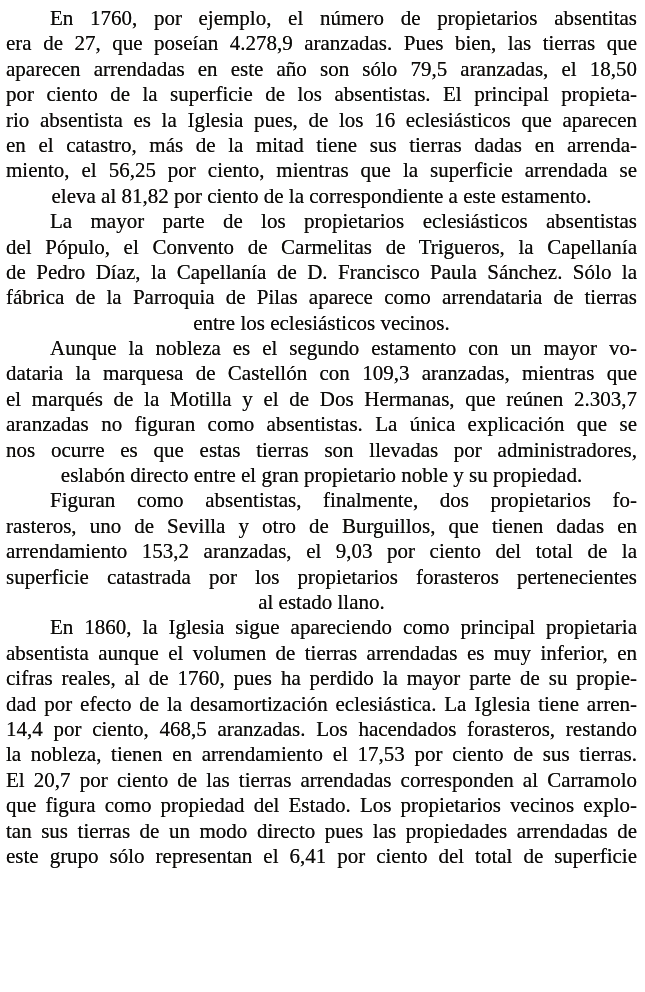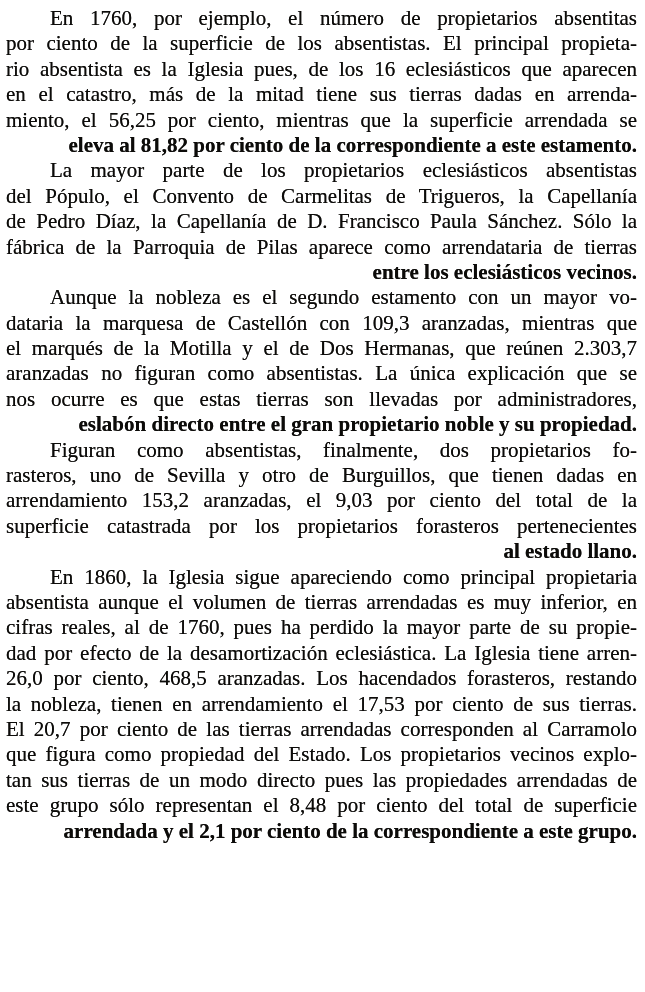--- a/index.html
+++ b/index.html
@@ -32,32 +32,33 @@
     text-align: justify;
     text-align-last: justify;
     white-space: normal;
     height: 25.4px;
     overflow: visible;
   }
   .line.first {
     text-indent: 44px;
   }
   .line.last {
-    text-align: right;
+    text-align: center;
     text-align-last: auto;
-    font-weight: bold;
   }
 </style>
 </head>
 <body>
 
 <div class="page">
   <div id="text-root">
       <div class="paragraph">
         <div class="line first">En 1760, por ejemplo, el número de propietarios absentitas</div>
+        <div class="line">era de 27, que poseían 4.278,9 aranzadas. Pues bien, las tierras que</div>
+        <div class="line">aparecen arrendadas en este año son sólo 79,5 aranzadas, el 18,50</div>
         <div class="line">por ciento de la superficie de los absentistas. El principal propieta-</div>
         <div class="line">rio absentista es la Iglesia pues, de los 16 eclesiásticos que aparecen</div>
         <div class="line">en el catastro, más de la mitad tiene sus tierras dadas en arrenda-</div>
         <div class="line">miento, el 56,25 por ciento, mientras que la superficie arrendada se</div>
         <div class="line last">eleva al 81,82 por ciento de la correspondiente a este estamento.</div>
       </div>
       <div class="paragraph">
         <div class="line first">La mayor parte de los propietarios eclesiásticos absentistas</div>
         <div class="line">del Pópulo, el Convento de Carmelitas de Trigueros, la Capellanía</div>
         <div class="line">de Pedro Díaz, la Capellanía de D. Francisco Paula Sánchez. Sólo la</div>
@@ -77,22 +78,21 @@
         <div class="line">rasteros, uno de Sevilla y otro de Burguillos, que tienen dadas en</div>
         <div class="line">arrendamiento 153,2 aranzadas, el 9,03 por ciento del total de la</div>
         <div class="line">superficie catastrada por los propietarios forasteros pertenecientes</div>
         <div class="line last">al estado llano.</div>
       </div>
       <div class="paragraph">
         <div class="line first">En 1860, la Iglesia sigue apareciendo como principal propietaria</div>
         <div class="line">absentista aunque el volumen de tierras arrendadas es muy inferior, en</div>
         <div class="line">cifras reales, al de 1760, pues ha perdido la mayor parte de su propie-</div>
         <div class="line">dad por efecto de la desamortización eclesiástica. La Iglesia tiene arren-</div>
-        <div class="line">26,0 por ciento, 468,5 aranzadas. Los hacendados forasteros, restando</div>
+        <div class="line">14,4 por ciento, 468,5 aranzadas. Los hacendados forasteros, restando</div>
         <div class="line">la nobleza, tienen en arrendamiento el 17,53 por ciento de sus tierras.</div>
         <div class="line">El 20,7 por ciento de las tierras arrendadas corresponden al Carramolo</div>
         <div class="line">que figura como propiedad del Estado. Los propietarios vecinos explo-</div>
         <div class="line">tan sus tierras de un modo directo pues las propiedades arrendadas de</div>
-        <div class="line">este grupo sólo representan el 8,48 por ciento del total de superficie</div>
-        <div class="line last">arrendada y el 2,1 por ciento de la correspondiente a este grupo.</div>
+        <div class="line">este grupo sólo representan el 6,41 por ciento del total de superficie</div>
       </div>
     </div>
 </div>
 
 </body></html>

